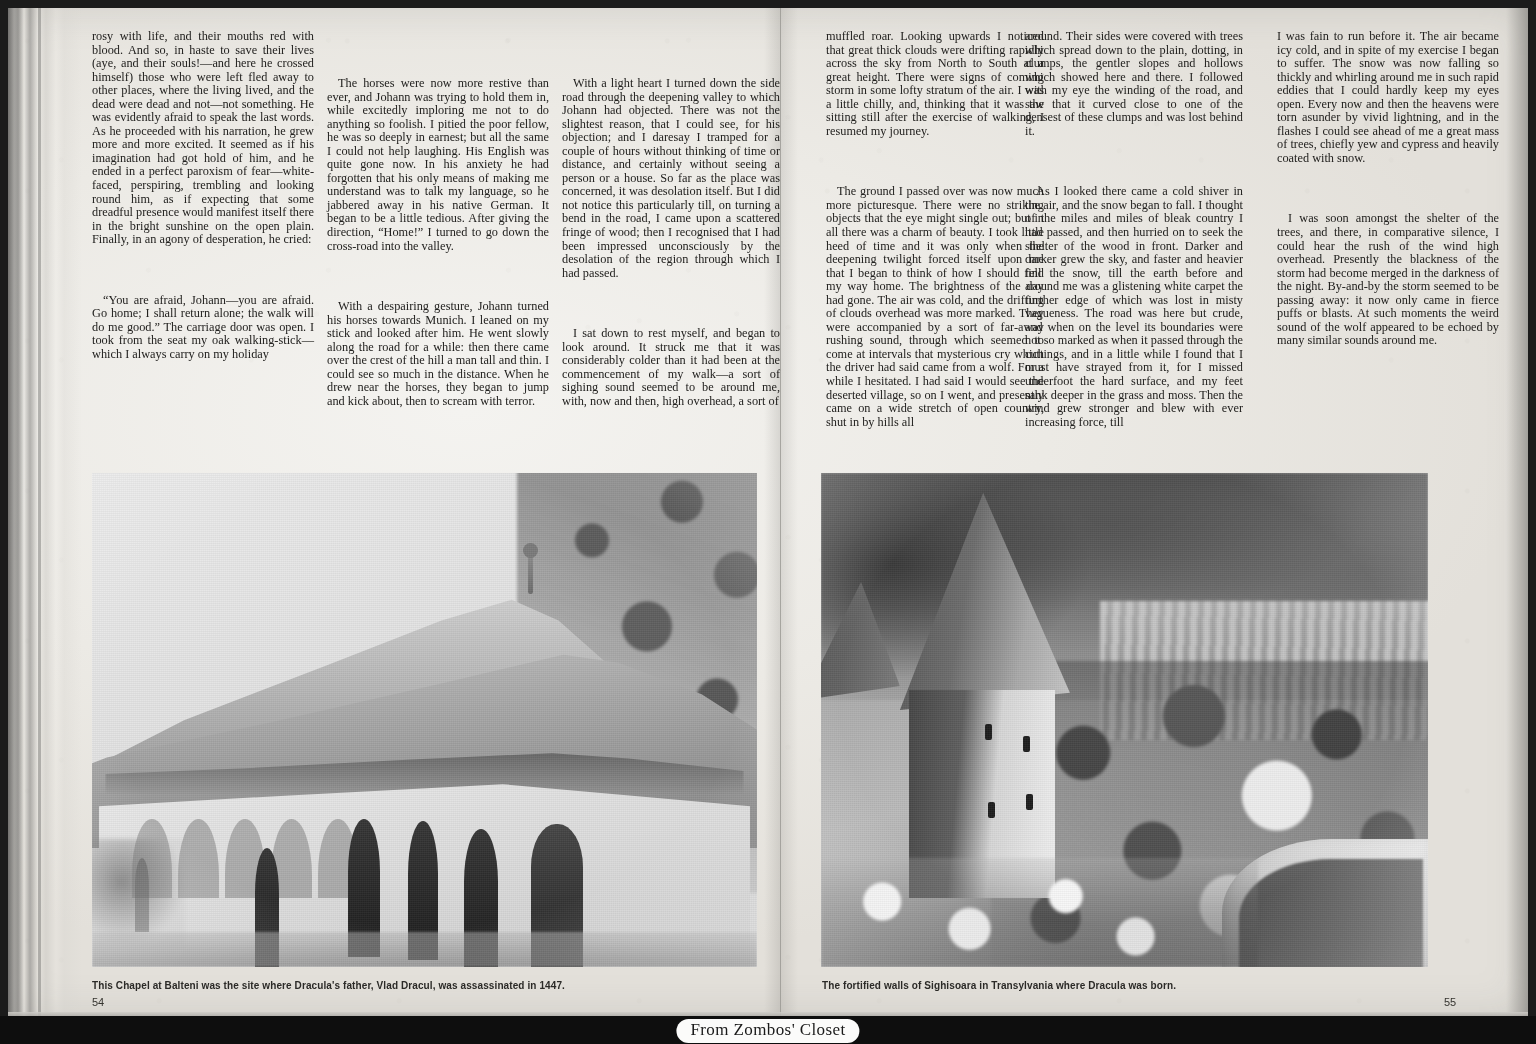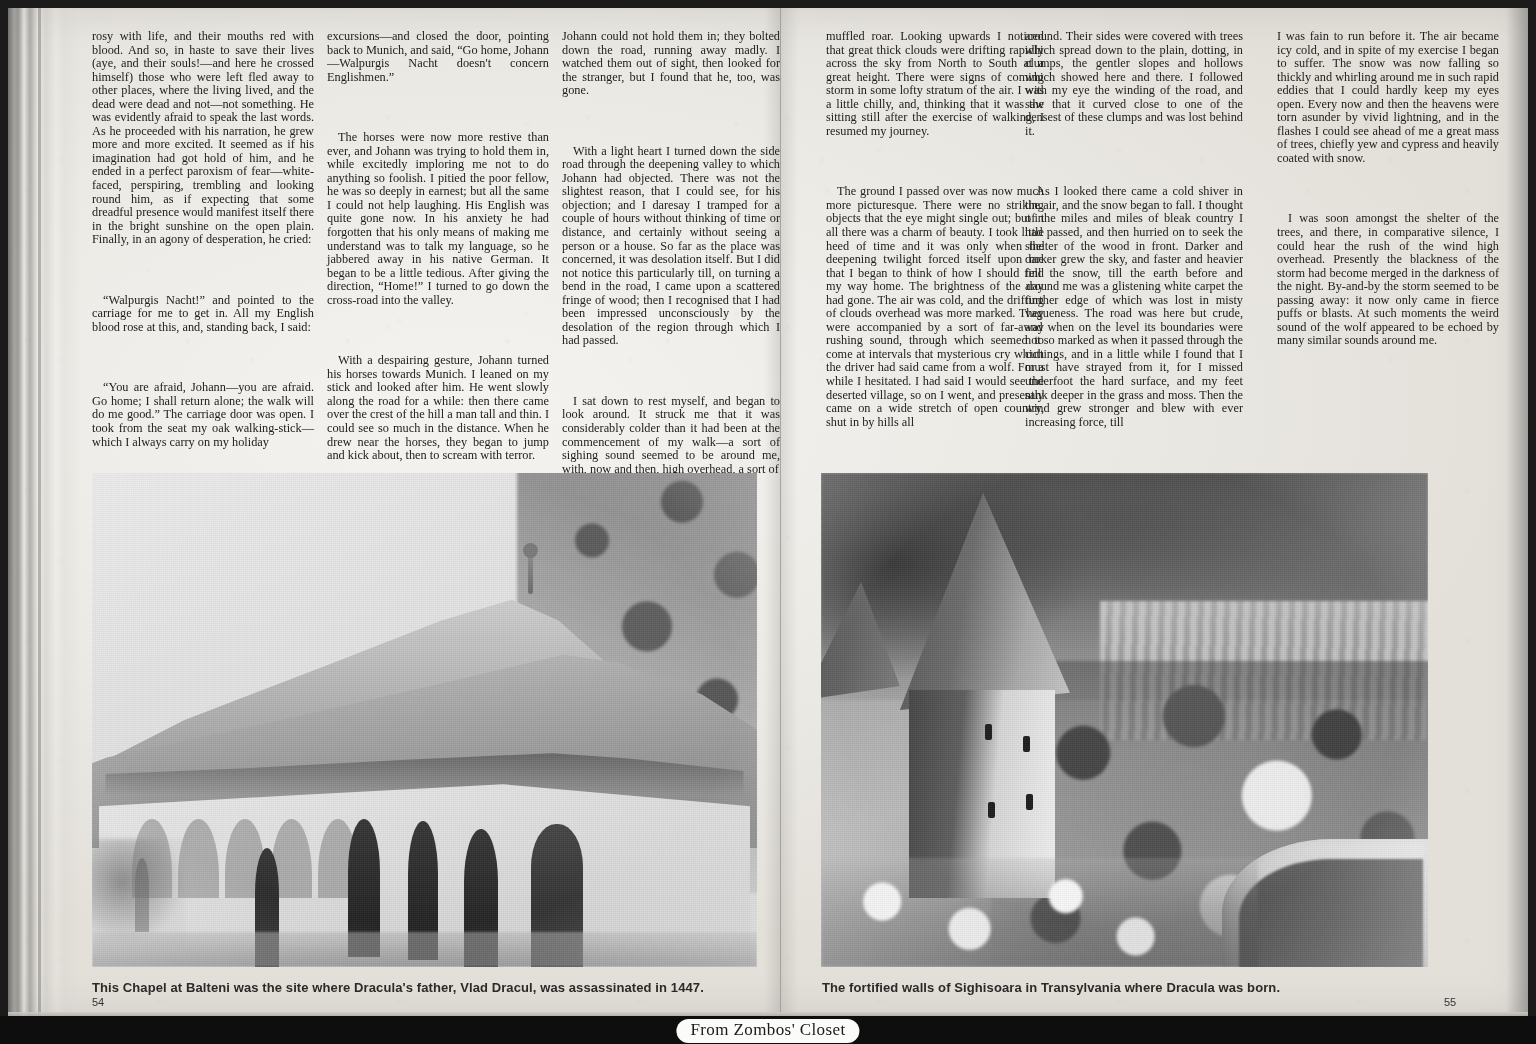--- a/index.html
+++ b/index.html
@@ -303,21 +303,21 @@
   .ph-fade{
     position:absolute;inset:0;pointer-events:none;
     background:radial-gradient(ellipse 85% 85% at 50% 45%, rgba(255,255,255,0) 55%, rgba(236,234,229,.45) 100%);
   }
 
   
   .caption{
     position:absolute;
     font-family:"Liberation Sans", sans-serif;
     font-weight:bold;
-    font-size:13px;
+    font-size:10px;
     letter-spacing:.1px;
     color:#2b2a27;
     white-space:nowrap;
   }
   .cap-left{left:84px;top:972px;}
   .cap-right{left:814px;top:972px;}
   .folio{
     position:absolute;
     font-family:"Liberation Sans", sans-serif;
     font-size:11px;color:#35342f;
@@ -358,32 +358,29 @@
 
   <div class="paper">
     <div class="paper-grain"></div>
     <div class="gutter-shade"></div>
     <div class="gutter"></div>
 
     <div class="spread">
 
       <div class="col c1">
         <p>rosy with life, and their mouths red with blood. And so, in haste to save their lives (aye, and their souls!—and here he crossed himself) those who were left fled away to other places, where the living lived, and the dead were dead and not—not something. He was evidently afraid to speak the last words. As he proceeded with his narration, he grew more and more excited. It seemed as if his imagination had got hold of him, and he ended in a perfect paroxism of fear—white-faced, perspiring, trembling and looking round him, as if expecting that some dreadful presence would manifest itself there in the bright sunshine on the open plain. Finally, in an agony of desperation, he cried:</p>
-        <p class="indent">“Walpurgis Nacht!” and pointed to the carriage for me to get in. All my English blood rose at this, and, standing back, I said:</p>
         <p class="indent">“You are afraid, Johann—you are afraid. Go home; I shall return alone; the walk will do me good.” The carriage door was open. I took from the seat my oak walking-stick—which I always carry on my holiday</p>
       </div>
 
       <div class="col c2">
-        <p>excursions—and closed the door, pointing back to Munich, and said, “Go home, Johann—Walpurgis Nacht doesn't concern Englishmen.”</p>
         <p class="indent">The horses were now more restive than ever, and Johann was trying to hold them in, while excitedly imploring me not to do anything so foolish. I pitied the poor fellow, he was so deeply in earnest; but all the same I could not help laughing. His English was quite gone now. In his anxiety he had forgotten that his only means of making me understand was to talk my language, so he jabbered away in his native German. It began to be a little tedious. After giving the direction, “Home!” I turned to go down the cross-road into the valley.</p>
         <p class="indent">With a despairing gesture, Johann turned his horses towards Munich. I leaned on my stick and looked after him. He went slowly along the road for a while: then there came over the crest of the hill a man tall and thin. I could see so much in the distance. When he drew near the horses, they began to jump and kick about, then to scream with terror.</p>
       </div>
 
       <div class="col c3">
-        <p>Johann could not hold them in; they bolted down the road, running away madly. I watched them out of sight, then looked for the stranger, but I found that he, too, was gone.</p>
         <p class="indent">With a light heart I turned down the side road through the deepening valley to which Johann had objected. There was not the slightest reason, that I could see, for his objection; and I daresay I tramped for a couple of hours without thinking of time or distance, and certainly without seeing a person or a house. So far as the place was concerned, it was desolation itself. But I did not notice this particularly till, on turning a bend in the road, I came upon a scattered fringe of wood; then I recognised that I had been impressed unconsciously by the desolation of the region through which I had passed.</p>
         <p class="indent">I sat down to rest myself, and began to look around. It struck me that it was considerably colder than it had been at the commencement of my walk—a sort of sighing sound seemed to be around me, with, now and then, high overhead, a sort of</p>
       </div>
 
       <div class="col c4">
         <p>muffled roar. Looking upwards I noticed that great thick clouds were drifting rapidly across the sky from North to South at a great height. There were signs of coming storm in some lofty stratum of the air. I was a little chilly, and, thinking that it was the sitting still after the exercise of walking, I resumed my journey.</p>
         <p class="indent">The ground I passed over was now much more picturesque. There were no striking objects that the eye might single out; but in all there was a charm of beauty. I took little heed of time and it was only when the deepening twilight forced itself upon me that I began to think of how I should find my way home. The brightness of the day had gone. The air was cold, and the drifting of clouds overhead was more marked. They were accompanied by a sort of far-away rushing sound, through which seemed to come at intervals that mysterious cry which the driver had said came from a wolf. For a while I hesitated. I had said I would see the deserted village, so on I went, and presently came on a wide stretch of open country, shut in by hills all</p>
       </div>
 
       <div class="col c5">

